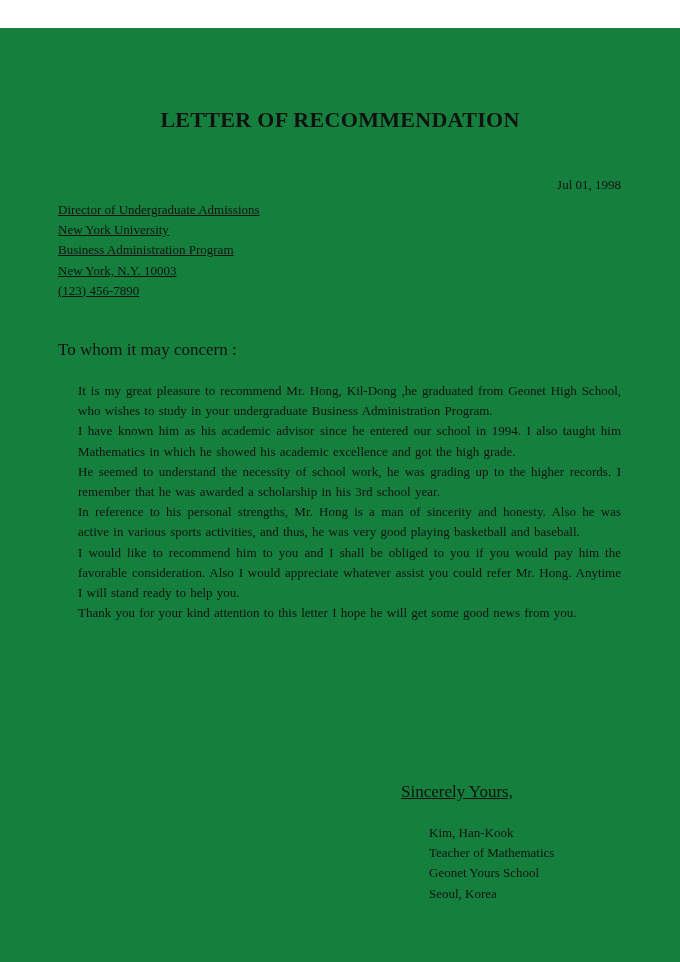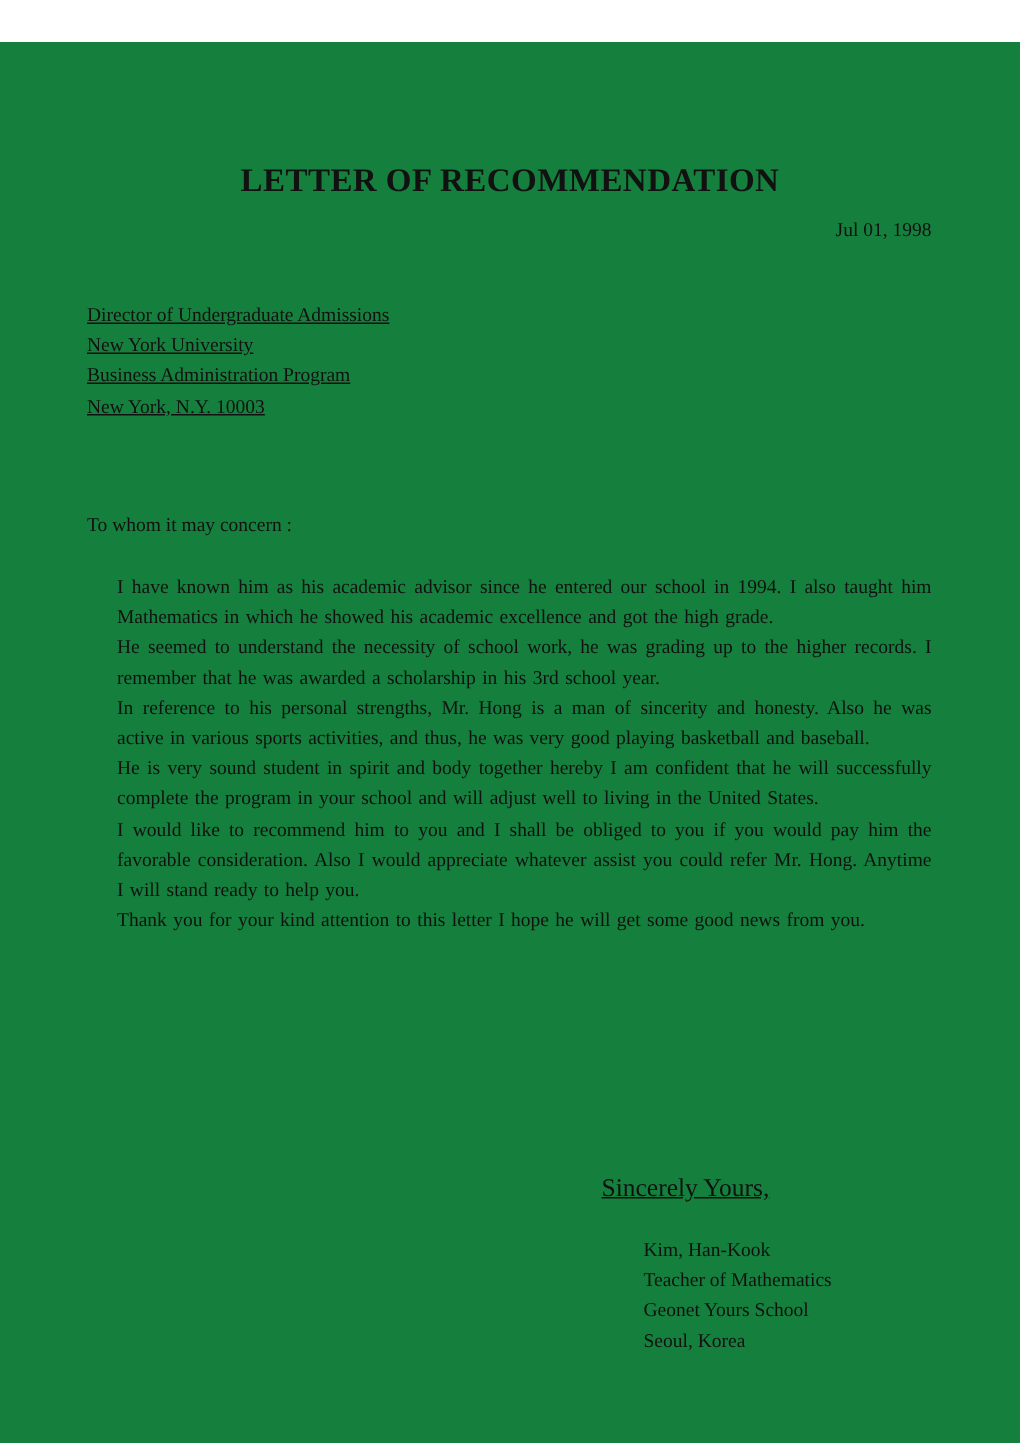--- a/index.html
+++ b/index.html
@@ -32,38 +32,38 @@
       font-family: "Liberation Serif", "DejaVu Serif", serif;
       font-weight: bold;
       font-size: 22px;
       letter-spacing: 0.3px;
       line-height: 28px;
       margin: 0;
     }
     .date {
       position: absolute;
       right: 59px;
-      top: 116px;
+      top: 148px;
       font-size: 13px;
       line-height: 18px;
       text-align: right;
     }
     .address {
       position: absolute;
       left: 58px;
       top: 172px;
       font-size: 13px;
       line-height: 20.2px;
     }
     .address div { white-space: nowrap; text-decoration: underline; }
     .salutation {
       position: absolute;
       left: 58px;
       top: 313px;
-      font-size: 13px;
+      font-size: 17px;
       line-height: 18px;
     }
     .body-text {
       position: absolute;
       left: 78px;
       top: 353px;
       width: 543px;
       font-size: 13px;
       line-height: 20.2px;
       text-align: justify;
@@ -97,29 +97,30 @@
 
   <h1 class="title">LETTER OF RECOMMENDATION</h1>
 
   <div class="date">Jul 01, 1998</div>
 
   <div class="address">
     <div>Director of Undergraduate Admissions</div>
     <div>New York University</div>
     <div>Business Administration Program</div>
     <div>New York, N.Y. 10003</div>
+    <div>(123) 456-7890</div>
   </div>
 
   <div class="salutation">To whom it may concern :</div>
 
   <div class="body-text">
+    <p>It is my great pleasure to recommend Mr. Hong, Kil-Dong ,he graduated from Geonet High School, who wishes to study in your undergraduate Business Administration Program.</p>
     <p>I have known him as his academic advisor since he entered our school in 1994. I also taught him Mathematics in which he showed his academic excellence and got the high grade.</p>
     <p>He seemed to understand the necessity of school work, he was grading up to the higher records. I remember that he was awarded a scholarship in his 3rd school year.</p>
     <p>In reference to his personal strengths, Mr. Hong is a man of sincerity and honesty. Also he was active in various sports activities, and thus, he was very good playing basketball and baseball.</p>
-    <p>He is very sound student in spirit and body together hereby I am confident that he will successfully complete the program in your school and will adjust well to living in the United States.</p>
     <p>I would like to recommend him to you and I shall be obliged to you if you would pay him the favorable consideration. Also I would appreciate whatever assist you could refer Mr. Hong. Anytime I will stand ready to help you.</p>
     <p>Thank you for your kind attention to this letter I hope he will get some good news from you.</p>
   </div>
 
   <div class="closing">Sincerely Yours,</div>
 
   <div class="signature">
     <div>Kim, Han-Kook</div>
     <div>Teacher of Mathematics</div>
     <div>Geonet Yours School</div>

